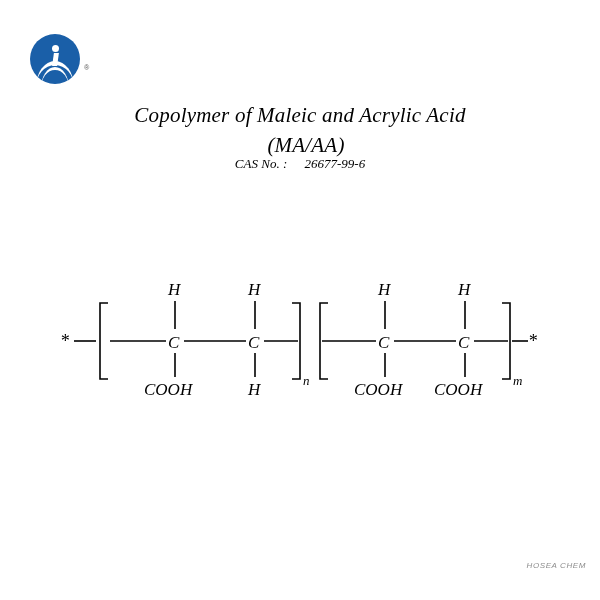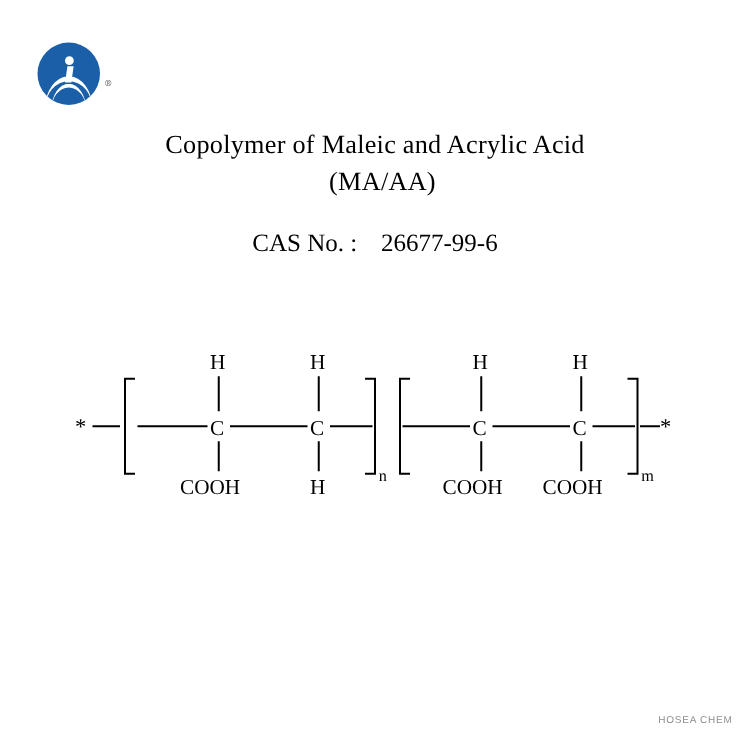--- a/index.html
+++ b/index.html
@@ -12,20 +12,21 @@
     background: #ffffff;
     font-family: "Liberation Serif", serif;
     color: #000000;
     overflow: hidden;
   }
   .page {
     position: relative;
     width: 600px;
     height: 600px;
     box-sizing: border-box;
+    font-style: italic;
   }
 
   
   .logo {
     position: absolute;
     left: 30px;
     top: 34px;
     width: 50px;
     height: 50px;
   }
@@ -95,24 +96,24 @@
     line-height: 30px;
     letter-spacing: 0.2px;
   }
   .title .line2 {
     display: block;
     margin-left: 12px;
   }
   .cas {
     position: absolute;
     left: 0;
-    top: 184px;
+    top: 156px;
     width: 600px;
     text-align: center;
-    font-size: 20px;
+    font-size: 13px;
   }
   .cas .cas-num {
     margin-left: 14px;
   }
 
   
   .structure {
     position: absolute;
     left: 60px;
     top: 255px;
@@ -144,21 +145,21 @@
   .bracket {
     stroke: #000000;
     stroke-width: 1.6;
     fill: none;
   }
 
   
   .watermark {
     position: absolute;
     right: 14px;
-    bottom: 20px;
+    bottom: 30px;
     font-family: "Liberation Sans", sans-serif;
     font-size: 8px;
     letter-spacing: 0.6px;
     color: #8d8d8d;
   }
 </style>
 </head>
 <body>
 
 <div class="page">

